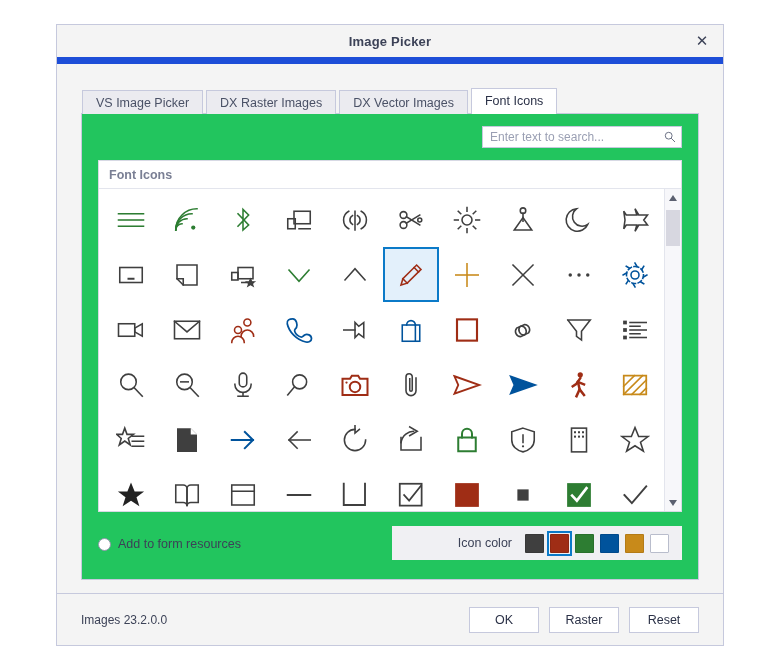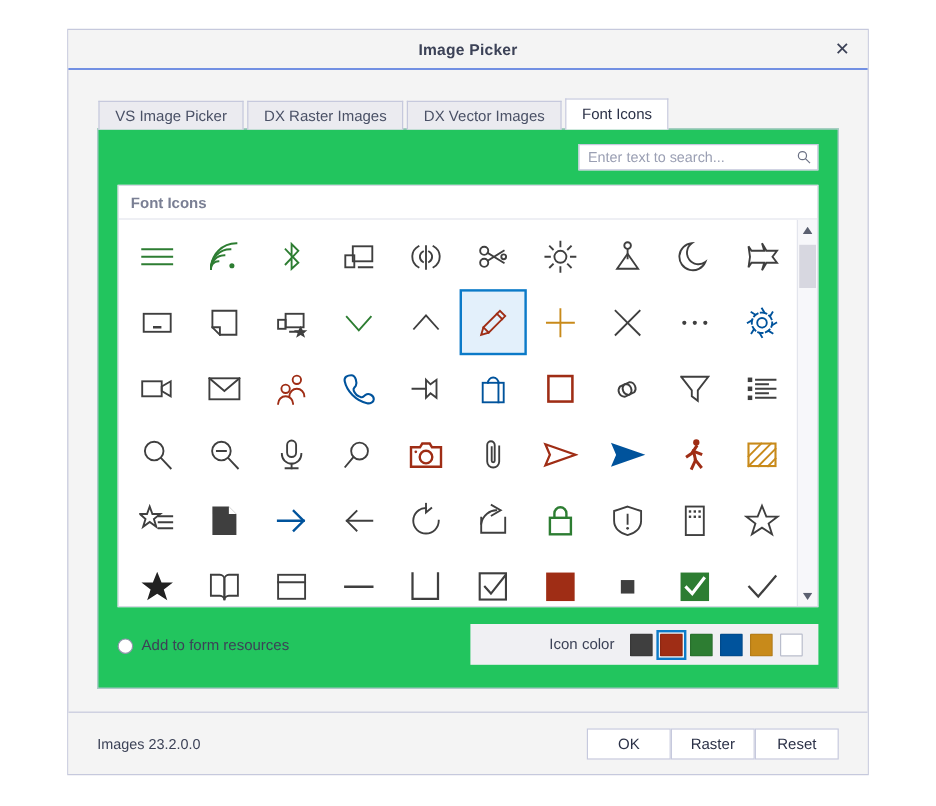--- a/index.html
+++ b/index.html
@@ -26,21 +26,21 @@
     flex-direction: column;
   }
 
   .titlebar {
     height: 32px;
     min-height: 32px;
     position: relative;
     display: flex;
     align-items: center;
     justify-content: center;
-    border-bottom: 1px solid #1d4ed8;
+    border-bottom: 7px solid #1d4ed8;
     background: #f4f4f4;
   }
   .title-text {
     font-size: 13px;
     font-weight: bold;
     color: #3c4257;
     letter-spacing: .2px;
   }
   .close-btn {
     position: absolute;
@@ -317,20 +317,21 @@
   }
   .btn {
     width: 70px;
     height: 26px;
     background: #ffffff;
     border: 1px solid #c6c9dd;
     font-size: 12.5px;
     color: #2b3147;
     font-family: "Liberation Sans", sans-serif;
     cursor: pointer;
+    margin-left: 10px;
     box-sizing: border-box;
   }
 </style>
 </head>
 <body>
 
 <div class="dialog">
 
   <div class="titlebar">
     <div class="title-text">Image Picker</div>

